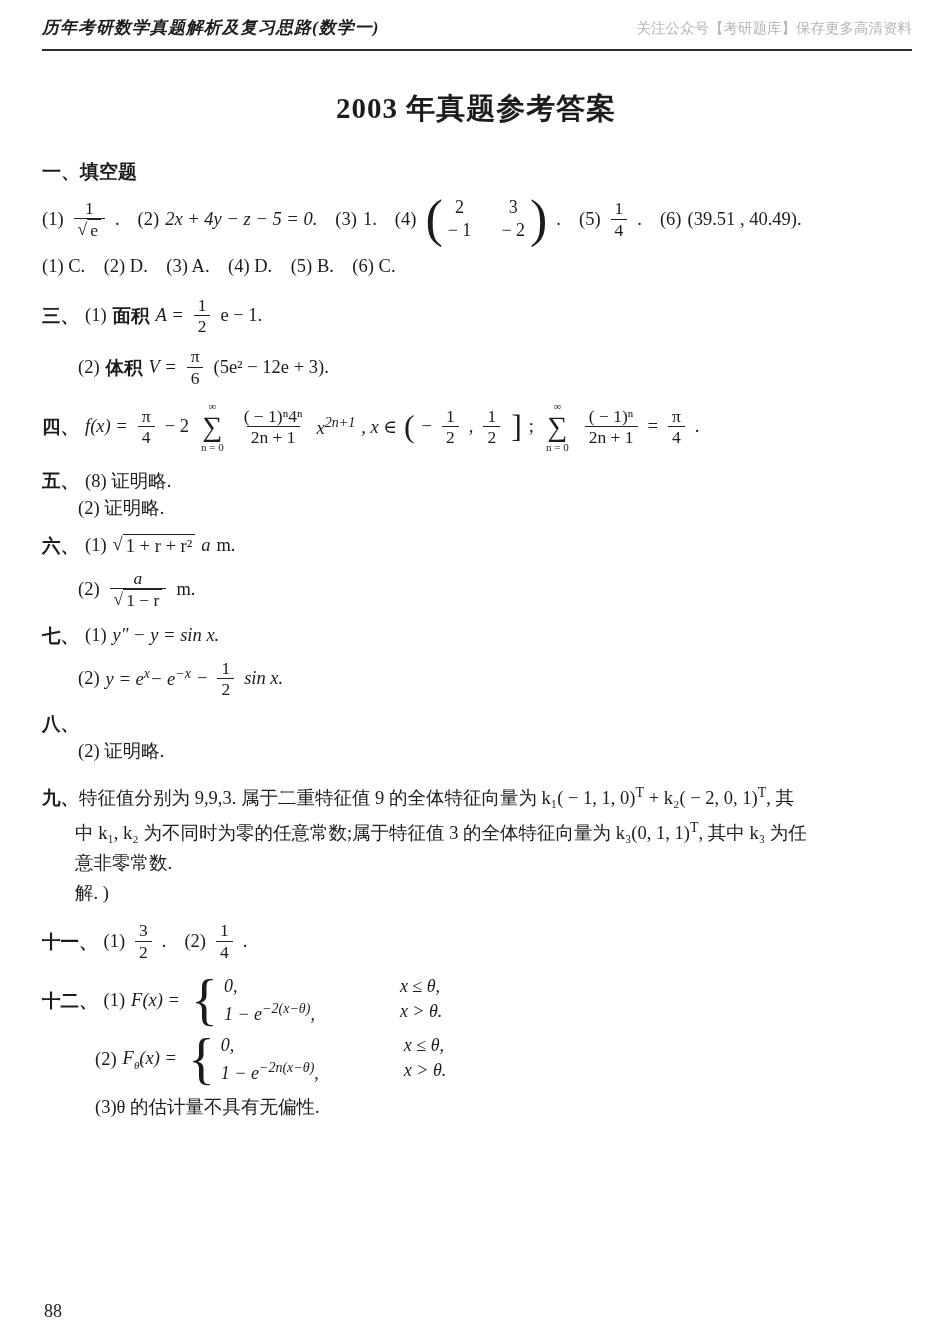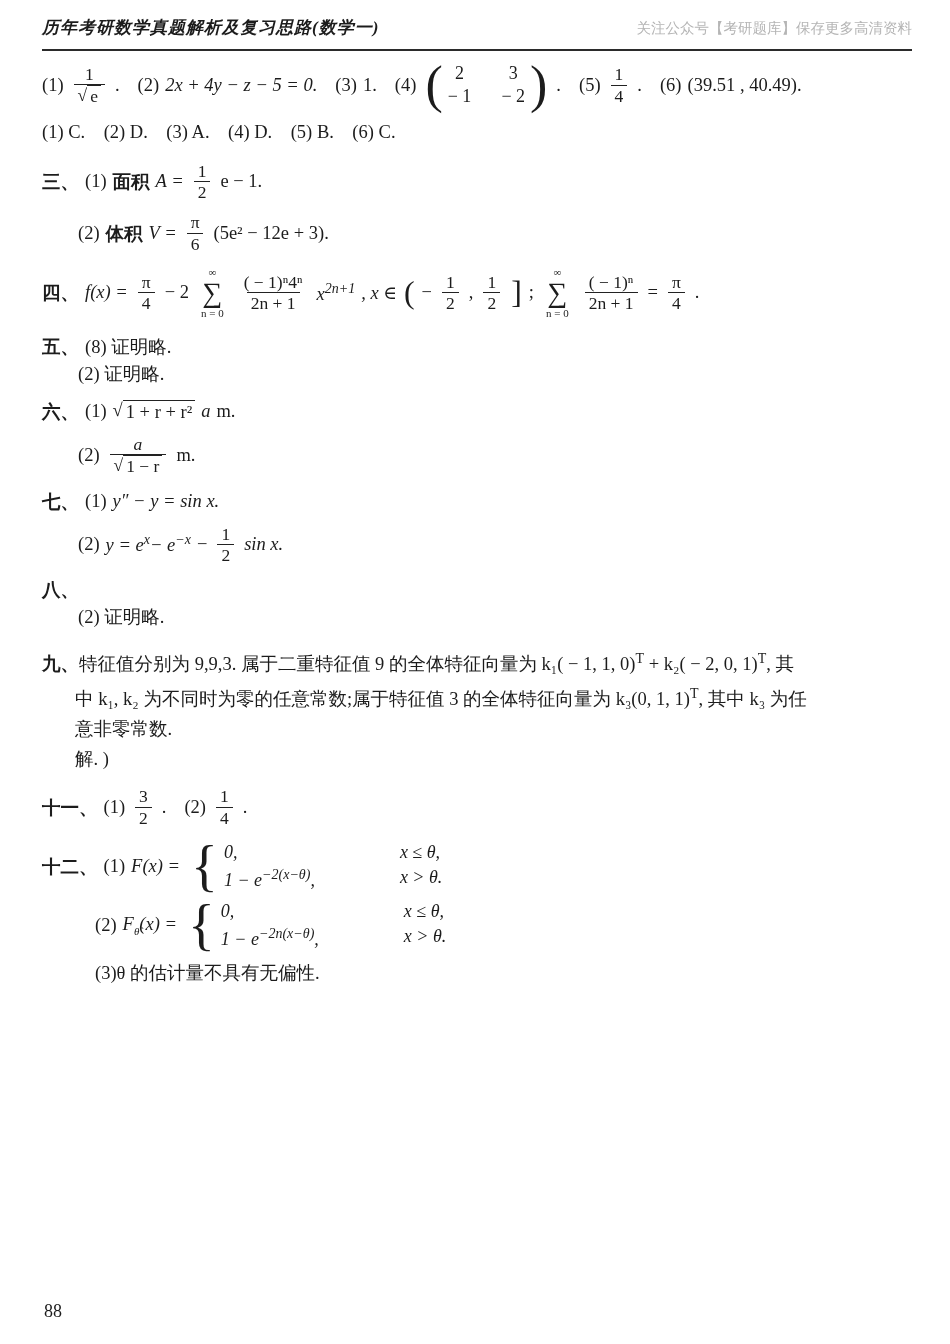--- a/index.html
+++ b/index.html
@@ -50,21 +50,23 @@
 <div class="page">
 
   <div class="header">
     <span class="header-left">历年考研数学真题解析及复习思路(数学一)</span>
     <span class="header-right">关注公众号【考研题库】保存更多高清资料</span>
   </div>
   <div class="rule"></div>
 
   <div class="content">
 
-
+    <div class="title">2003 年真题参考答案</div>
+
+    <div class="hb heading">一、填空题</div>
     <div class="fl mt12">
       <span>(1)</span>
       <span class="frac">
         <span class="num">1</span>
         <span class="den">
           <span class="sqrt">
             <span class="sign">√</span>
             <span class="radicand">e</span>
           </span>
         </span>

